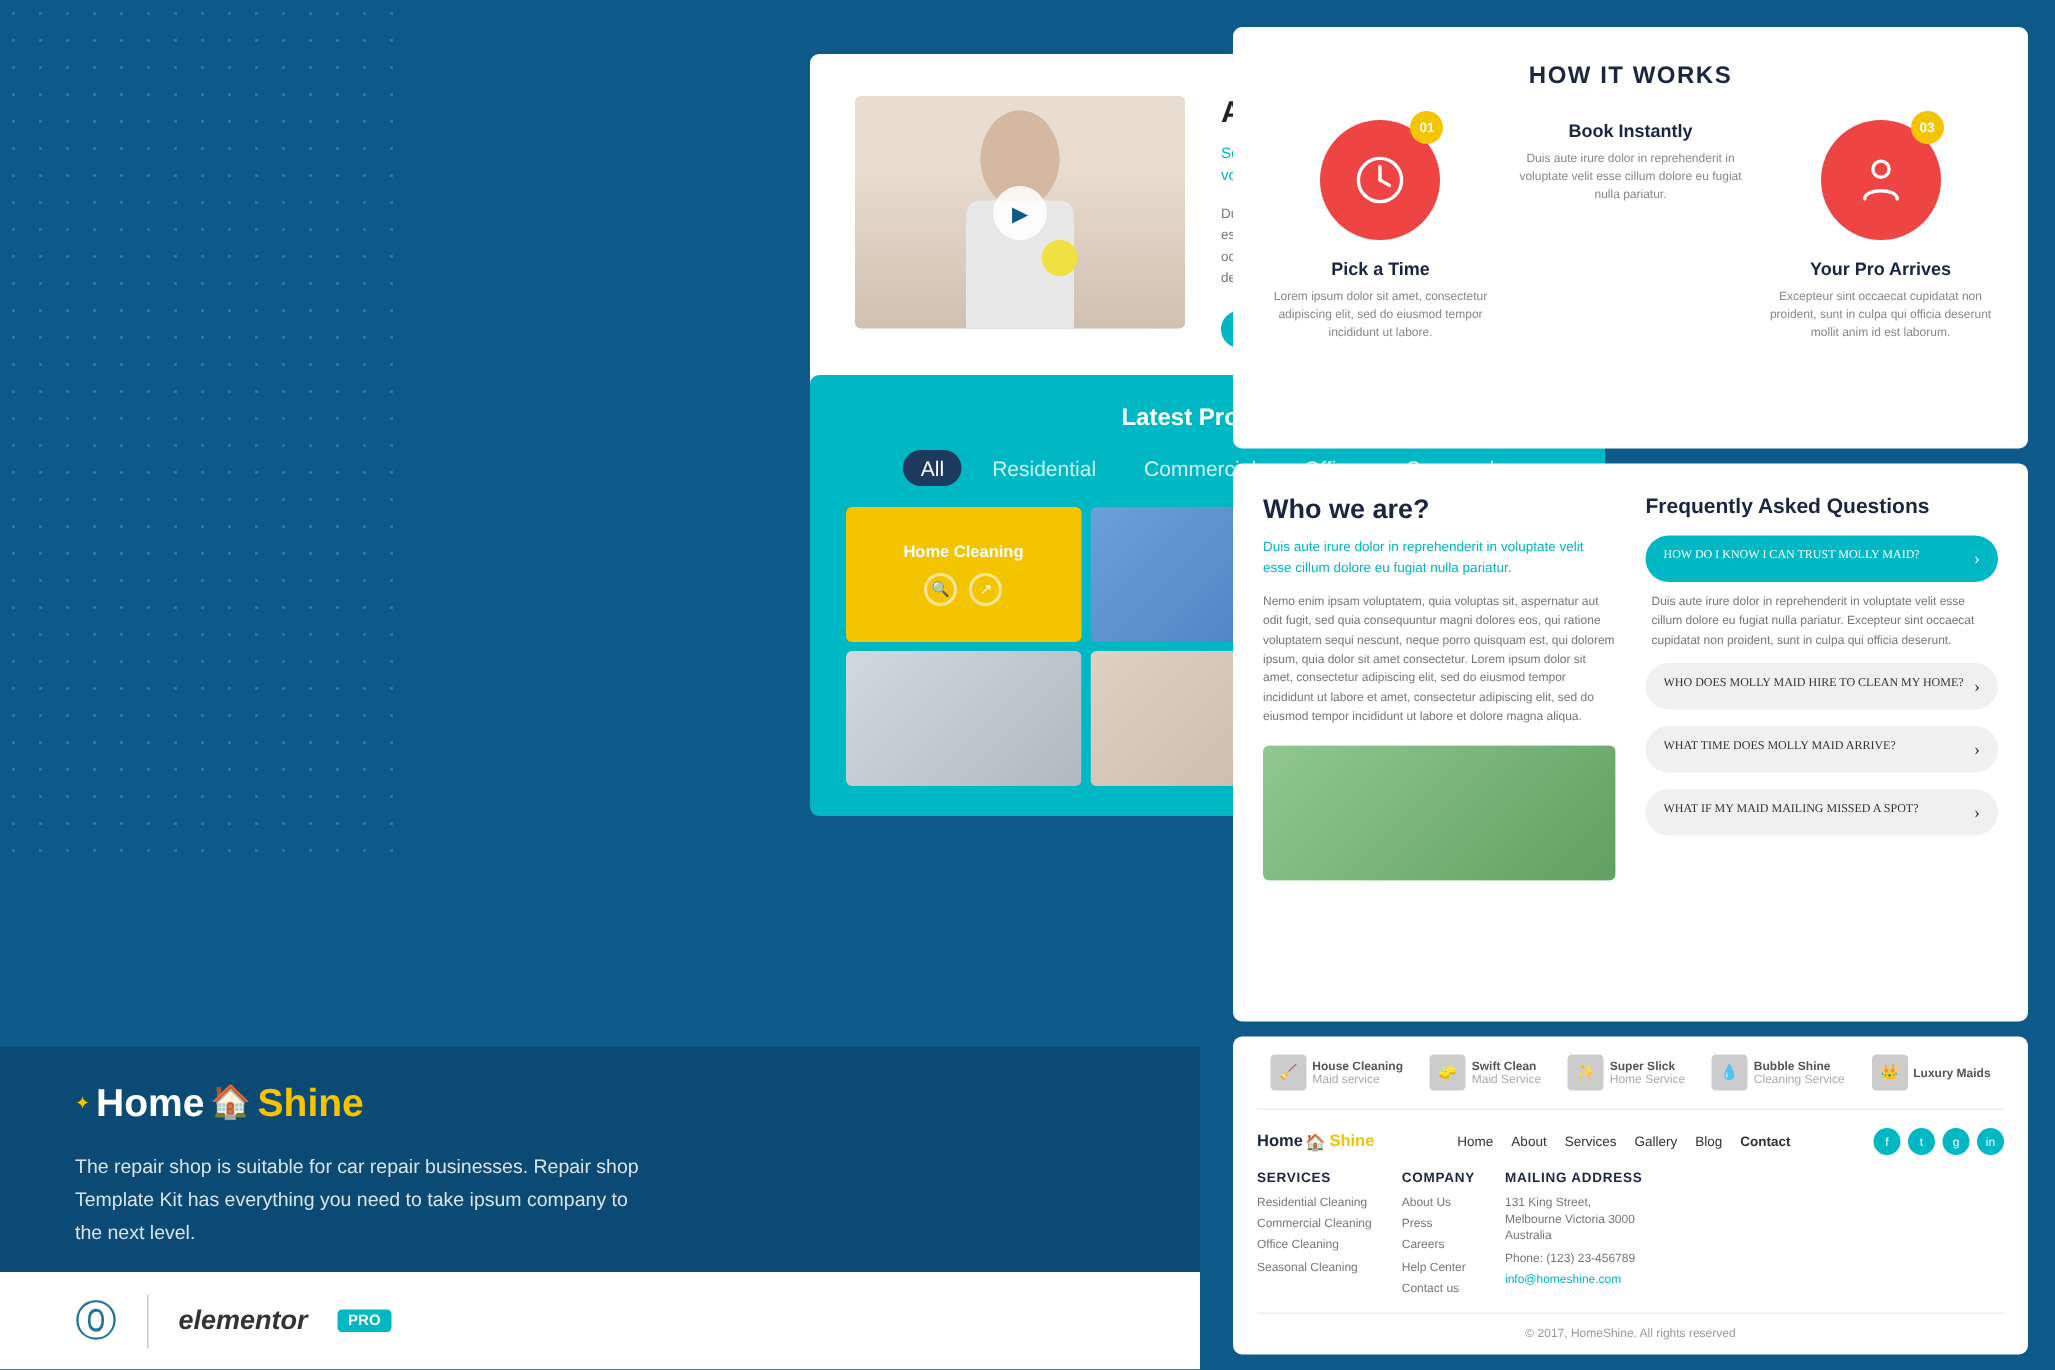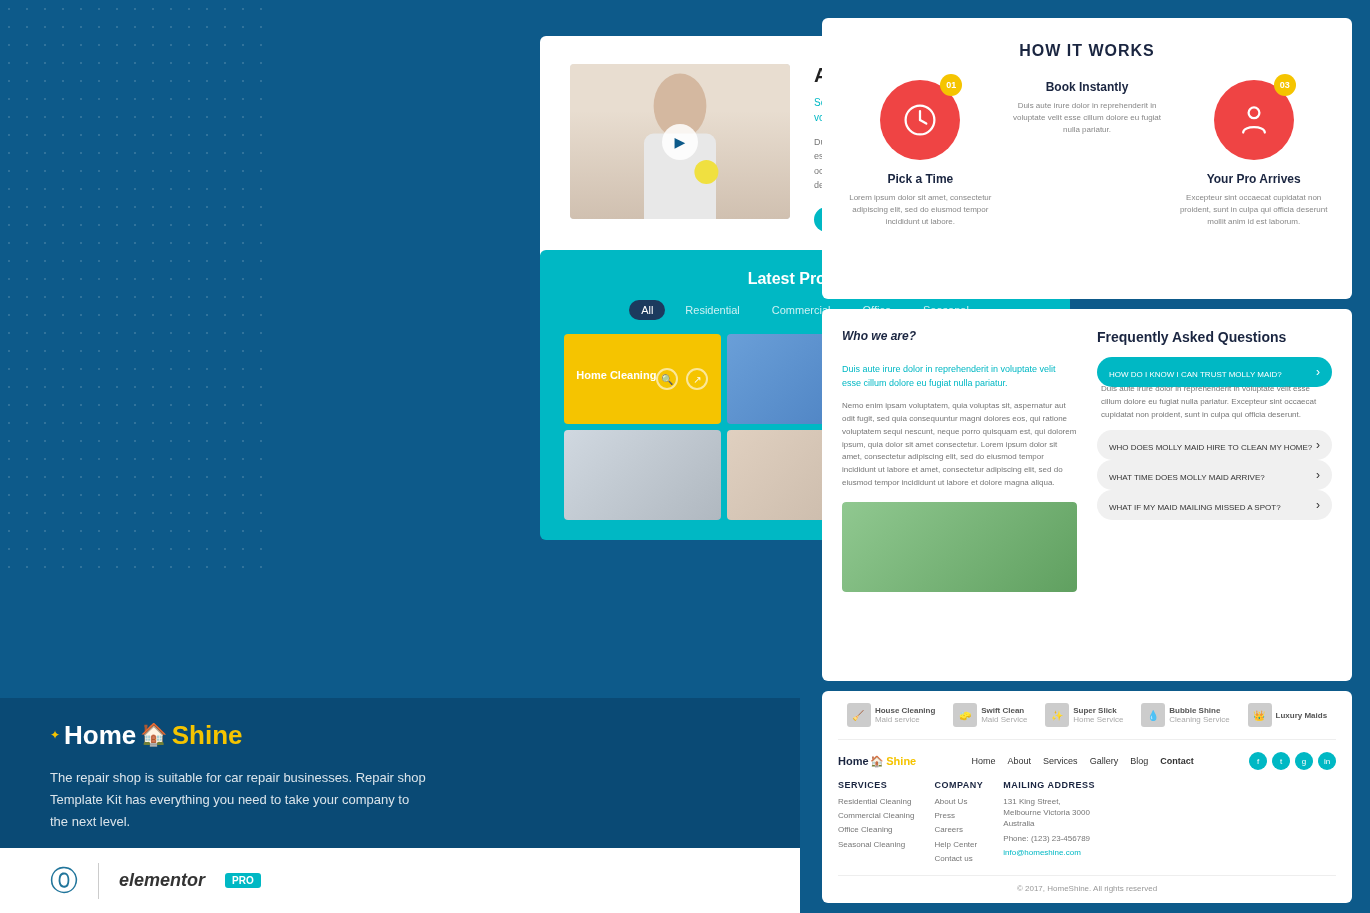--- a/index.html
+++ b/index.html
@@ -117,21 +117,21 @@
     .projects-filters {
       display: flex;
       justify-content: center;
       gap: 8px;
       margin-bottom: 14px;
     }
 
     .filter-btn {
       padding: 4px 12px;
       border-radius: 20px;
-      font-size: 11px;
+      font-size: 14px;
       border: none;
       cursor: pointer;
       background: transparent;
       color: rgba(255,255,255,0.8);
       text-align: right;
     }
 
     .filter-btn.active {
       background: #1c3a5e;
       color: #fff;
@@ -146,21 +146,21 @@
 
     .proj-item {
       border-radius: 4px;
       overflow: hidden;
       position: relative;
     }
 
     .proj-item.yellow {
       background: #f5c400;
       display: flex; align-items: center; justify-content: center;
-      flex-direction: row;
+      flex-direction: column;
     }
 
     .proj-item.yellow .proj-title {
       font-size: 11px;
       font-weight: 700;
       color: #fff;
       text-align: center;
       margin-bottom: 8px;
     }
 
@@ -268,25 +268,24 @@
       flex: 1.4;
       display: flex;
       gap: 20px;
     }
 
     .who-col {
       flex: 1;
     }
 
     .who-col h3 {
-      font-size: 12px;
+      font-size: 18px;
       font-weight: 700;
       color: #1a2540;
-      margin-bottom: 20px;
-      font-style: italic;
+      margin-bottom: 8px;
     }
 
     .who-col .who-subtitle {
       font-size: 9px;
       color: #00b8c4;
       line-height: 1.5;
       margin-bottom: 10px;
     }
 
     .who-col .who-desc {
@@ -320,25 +319,26 @@
       color: #1a2540;
       margin-bottom: 12px;
     }
 
     .faq-item {
       background: #00b8c4;
       color: #fff;
       font-size: 8px;
       padding: 8px 12px;
       border-radius: 20px;
-      margin-bottom: 0;
-      display: flex;
-      align-items: flex-end;
+      margin-bottom: 11px;
+      display: flex;
+      align-items: flex-start;
       justify-content: space-between;
       cursor: pointer;
+      font-family: Liberation Serif, serif;
     }
 
     .faq-item.white {
       background: #f0f0f0;
       color: #333;
     }
 
     .faq-item .faq-arrow {
       font-size: 12px;
       color: #fff;
@@ -629,21 +629,21 @@
 </div>
 
 <div style="position:absolute; bottom:0; left:0; width:800px; background: #0d5a8a; z-index:2;">
   <div class="brand-section" style="padding: 22px 30px 80px 50px;">
     <div class="brand-logo">
       <span class="star-icon">✦</span>
       <span class="home-part">Home</span>
       <span style="font-size:22px; color:#f5c400;">🏠</span>
       <span class="shine-part">Shine</span>
     </div>
-    <p class="brand-desc">The repair shop is suitable for car repair businesses. Repair shop Template Kit has everything you need to take your company to the next level.</p>
+    <p class="brand-desc">The repair shop is suitable for car repair businesses. Repair shop Template Kit has everything you need to take ipsum company to the next level.</p>
   </div>
 
   <div class="footer-bar">
     <span class="wp-logo">⓪</span>
     <div class="divider-line"></div>
     <span class="elementor-logo">elementor</span>
     <span class="pro-badge">PRO</span>
   </div>
 </div>
 

